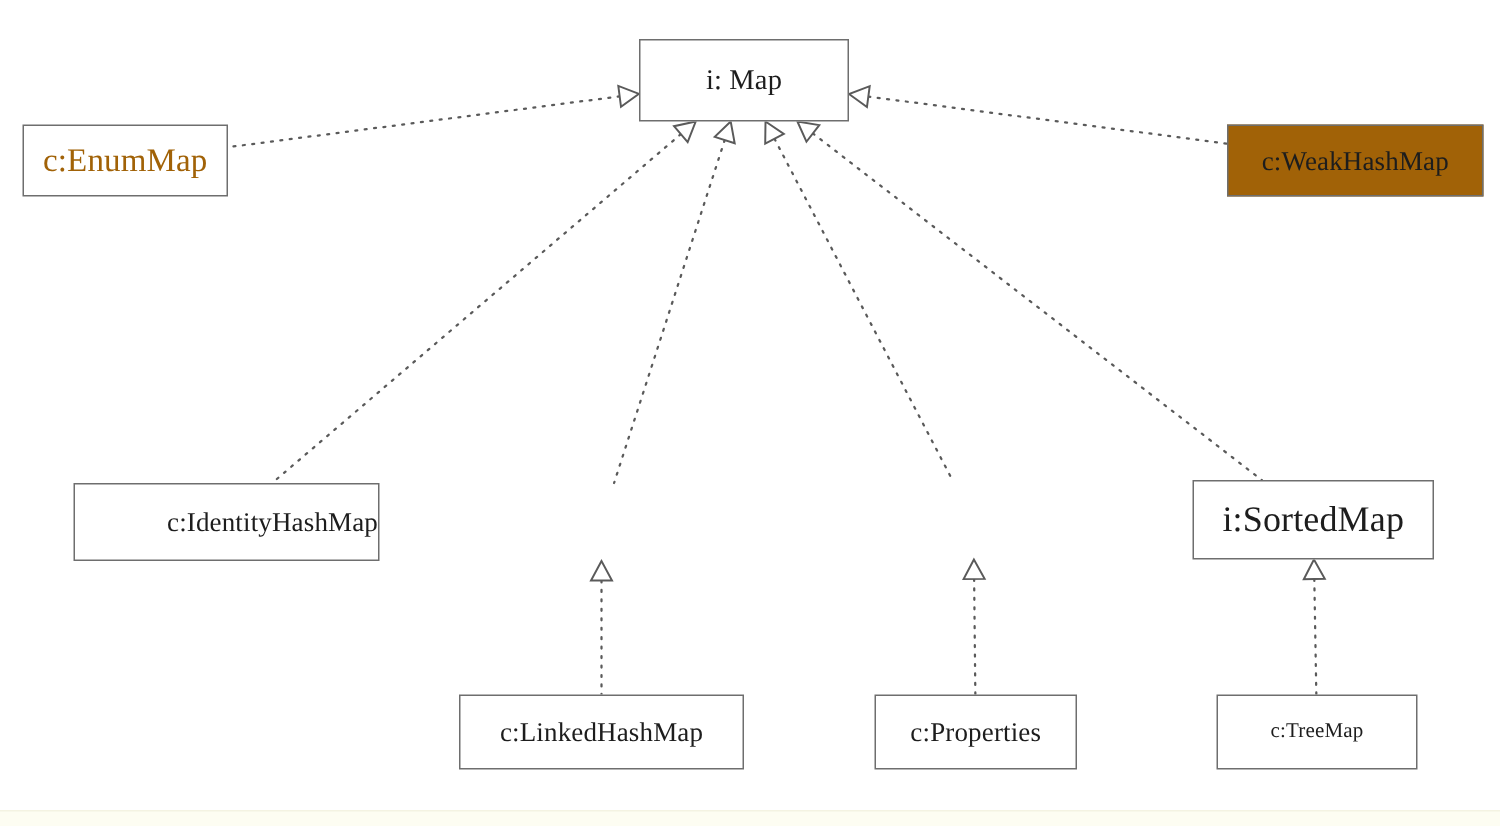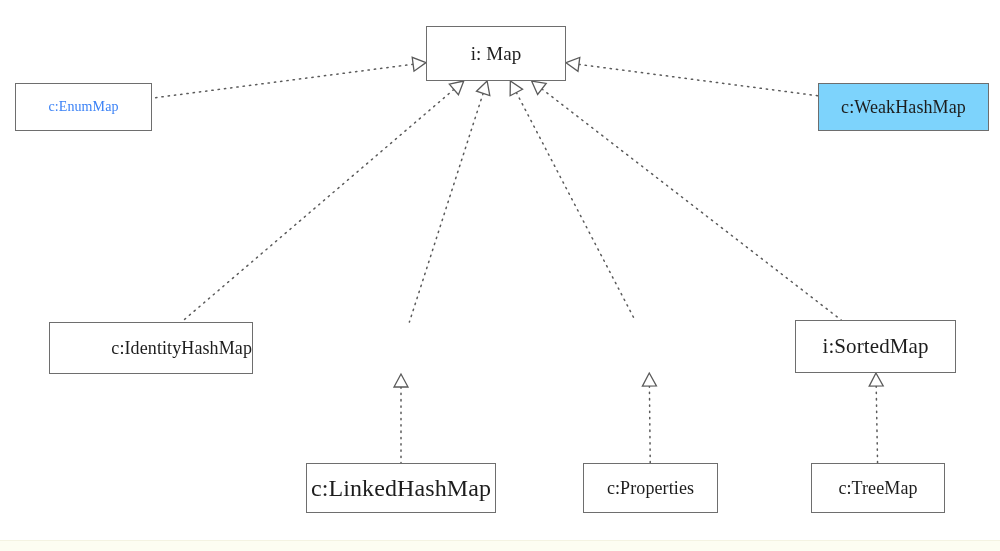--- a/index.html
+++ b/index.html
@@ -76,33 +76,33 @@
       <line x1="876.1978440191192" y1="385.9979714821476" x2="877.5583038869258" y2="463" stroke="#5a5a5a" stroke-width="1.5" stroke-linecap="round" stroke-dasharray="1.3 5"></line>
       <polygon points="875.9681978798586,373 869.1989362979627,386.1216270955956 883.1967517402757,385.87431586869957" fill="#ffffff" stroke="#5a5a5a" stroke-width="1.3" stroke-linejoin="miter"></polygon>
     </svg>
 
   <div class="bottom-band"></div>
 
 <div class="uml-node" style="left: 426px; top: 26px; width: 140px; height: 55px; border-color: rgb(110, 110, 110); background: rgb(255, 255, 255);">
       <span class="node-label" style="font-size: 19px; color: rgb(29, 29, 29);">i: Map</span>
     </div>
     <div class="uml-node" style="left: 15px; top: 83px; width: 137px; height: 48px; border-color: rgb(110, 110, 110); background: rgb(255, 255, 255);">
-      <span class="node-label" style="font-size: 14px; color: #3b82f6;">c:EnumMap</span>
+      <span class="node-label" style="font-size: 22px; color: #a16207;">c:EnumMap</span>
     </div>
-    <div class="uml-node" style="left: 818px; top: 83px; width: 171px; height: 48px; border-color: rgb(110, 110, 110); background: #7dd3fc;">
+    <div class="uml-node" style="left: 818px; top: 83px; width: 171px; height: 48px; border-color: rgb(110, 110, 110); background: #a16207;">
       <span class="node-label" style="font-size: 18px; color: rgb(29, 29, 29);">c:WeakHashMap</span>
     </div>
     <div class="uml-node" style="left: 49px; top: 322px; width: 204px; height: 52px; border-color: rgb(110, 110, 110); background: rgb(255, 255, 255); justify-content: flex-end;">
       <span class="node-label" style="font-size: 18px; color: rgb(29, 29, 29);">c:IdentityHashMap</span>
     </div>
     <div class="uml-node" style="left: 795px; top: 320px; width: 161px; height: 53px; border-color: rgb(110, 110, 110); background: rgb(255, 255, 255);">
-      <span class="node-label" style="font-size: 21px; color: rgb(29, 29, 29);">i:SortedMap</span>
+      <span class="node-label" style="font-size: 24px; color: rgb(29, 29, 29);">i:SortedMap</span>
     </div>
     <div class="uml-node" style="left: 306px; top: 463px; width: 190px; height: 50px; border-color: rgb(110, 110, 110); background: rgb(255, 255, 255);">
-      <span class="node-label" style="font-size: 24px; color: rgb(29, 29, 29);">c:LinkedHashMap</span>
+      <span class="node-label" style="font-size: 18px; color: rgb(29, 29, 29);">c:LinkedHashMap</span>
     </div>
     <div class="uml-node" style="left: 583px; top: 463px; width: 135px; height: 50px; border-color: rgb(110, 110, 110); background: rgb(255, 255, 255);">
       <span class="node-label" style="font-size: 18px; color: rgb(29, 29, 29); text-align: center;">c:Properties</span>
     </div>
     <div class="uml-node" style="left: 811px; top: 463px; width: 134px; height: 50px; border-color: rgb(110, 110, 110); background: rgb(255, 255, 255);">
-      <span class="node-label" style="font-size: 18px; color: rgb(29, 29, 29);">c:TreeMap</span>
+      <span class="node-label" style="font-size: 14px; color: rgb(29, 29, 29);">c:TreeMap</span>
     </div>
   </div>
 
 </body></html>

